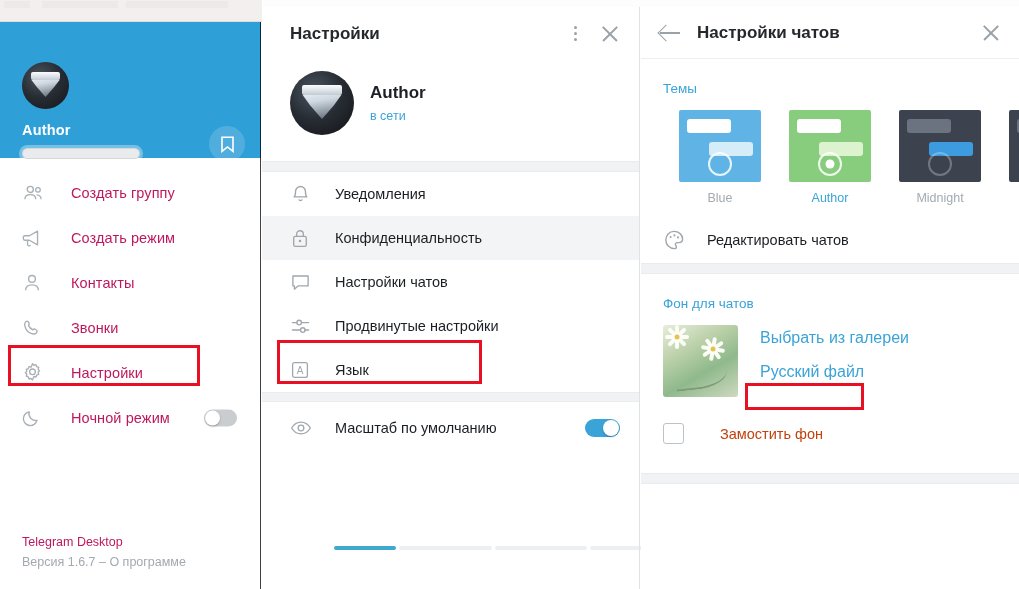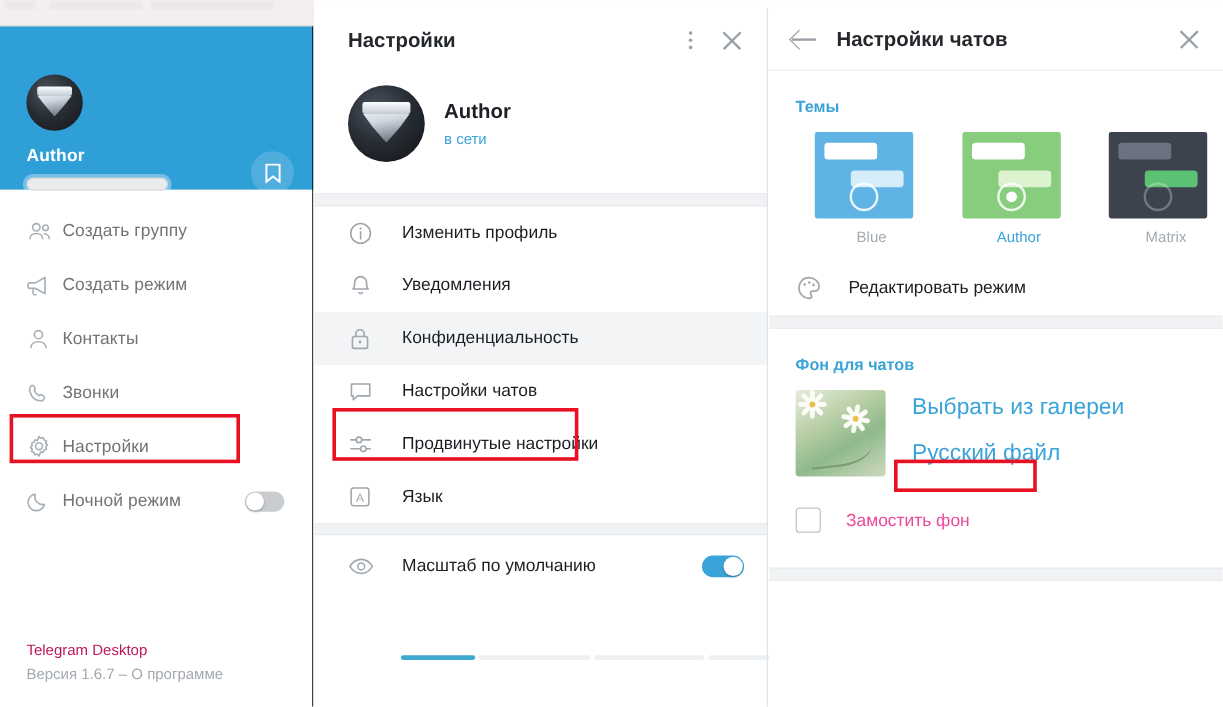--- a/index.html
+++ b/index.html
@@ -33,21 +33,21 @@
   .sb-phone { position:absolute; left:22px; top:126px; width:118px; height:11px; border-radius:6px;
               background:#d5d8da; box-shadow: 0 0 0 3px rgba(255,255,255,.35); }
   .sb-phone-dots { position:absolute; left:23px; top:127px; width:116px; height:9px; border-radius:5px;
                    background:#e9ebec; }
   .sb-saved { position:absolute; right:16px; top:104px; width:36px; height:36px; border-radius:50%;
               background:rgba(255,255,255,.16); display:flex; align-items:center; justify-content:center; }
 
   .sb-menu { padding-top:12px; }
   .sb-item { position:relative; display:flex; align-items:center; height:45px; padding-left:22px; cursor:pointer; }
   .sb-item .ic { width:30px; display:flex; align-items:center; justify-content:flex-start; color:#a8b0b6; }
-  .sb-item .lbl { font-size:14.5px; color:#737373; letter-spacing:.1px; }
+  .sb-item .lbl { margin-left:19px; font-size:14.5px; color:#be185d; letter-spacing:.1px; }
   .sb-toggle { position:absolute; right:24px; top:50%; transform:translateY(-50%);
                width:33px; height:17px; border-radius:9px; background:#c9cdd0; }
   .sb-toggle .knob { position:absolute; left:1px; top:1px; width:15px; height:15px; border-radius:50%;
                      background:#fff; box-shadow:0 1px 2px rgba(0,0,0,.28); }
 
   .sb-footer { position:absolute; left:22px; bottom:20px; }
   .sb-footer .l1 { font-size:12.5px; color:#be185d; margin-bottom:6px; }
   .sb-footer .l2 { font-size:12.5px; color:#a3a9ae; }
 
   .sb-divider { position:absolute; right:0; top:0; width:1px; height:567px; background:#000; opacity:.75; }
@@ -101,21 +101,21 @@
   .r-back { position:absolute; left:18px; top:16px; width:22px; height:20px; cursor:pointer; }
   .r-back:before { content:""; position:absolute; left:1px; top:9px; width:20px; height:1.6px; background:#9aa1a7; }
   .r-back:after { content:""; position:absolute; left:1px; top:4px; width:11px; height:11px;
                   border-left:1.6px solid #9aa1a7; border-bottom:1.6px solid #9aa1a7; transform:rotate(45deg); }
   .r-title { position:absolute; left:56px; top:16px; font-size:17px; font-weight:bold; color:#24282c; }
   .r-close { position:absolute; right:18px; top:16px; width:20px; height:20px; cursor:pointer; }
   .r-close:before, .r-close:after { content:""; position:absolute; left:0; top:9px; width:20px; height:1.6px;
                                     background:#9aa1a7; }
   .r-close:before { transform:rotate(45deg); } .r-close:after { transform:rotate(-45deg); }
 
-  .r-section-title { font-size:13.5px; color:#3aa3d8; font-weight:bold; padding:22px 0 0 22px; }
+  .r-section-title { font-size:13.5px; color:#3aa3d8; font-weight:normal; padding:22px 0 0 22px; }
 
   .themes { display:flex; gap:12px; padding:14px 0 0 22px; }
   .theme { width:98px; cursor:pointer;margin-left:16px; }
   .theme .thumb { position:relative; width:82px; height:72px; border-radius:2px; overflow:hidden; }
   .theme .bar1 { position:absolute; left:8px; top:9px; width:44px; height:14px; border-radius:3px; }
   .theme .bar2 { position:absolute; right:8px; top:32px; width:44px; height:14px; border-radius:3px; }
   .theme .circ { position:absolute; left:50%; transform:translateX(-50%); bottom:6px;
                  width:24px; height:24px; border-radius:50%; border:2px solid rgba(255,255,255,.85); }
   .theme .circ .dot { position:absolute; left:50%; top:50%; transform:translate(-50%,-50%);
                       width:9px; height:9px; border-radius:50%; background:#fff; }
@@ -133,26 +133,26 @@
                 background:linear-gradient(150deg,#e7eddc 0%,#b9cfa7 35%,#8fb98c 62%,#cfd9c0 100%); }
   .wall-thumb .stem { position:absolute; left:12px; bottom:8px; width:52px; height:26px;
                       border-bottom:2px solid #7d9b74; border-radius:0 0 60% 0; transform:rotate(-6deg); }
   .petal-grp { position:absolute; }
   .petal { position:absolute; left:50%; top:50%; width:4px; height:12px; border-radius:3px;
            background:#fbfdf6; transform-origin:50% 100%; }
   .petal-core { position:absolute; left:50%; top:50%; transform:translate(-50%,-50%);
                 width:5px; height:5px; border-radius:50%; background:#e8c24e; z-index:2; }
 
   .wall-links { margin-left:22px; padding-top:4px; }
-  .wall-link { font-size:19px; color:#3aa3d8; cursor:pointer; }
+  .wall-link { font-size:16px; color:#3aa3d8; cursor:pointer; }
   .wl-gallery { margin-bottom:16px; }
 
   .chk-row { display:flex; align-items:center; padding:26px 0 0 22px; cursor:pointer; }
   .chk-box { width:21px; height:21px; border:1.8px solid #bcc3c8; border-radius:3px; }
-  .chk-lbl { margin-left:21px; font-size:14.5px; color:#ec4899; }
+  .chk-lbl { margin-left:36px; font-size:14.5px; color:#c2410c; }
 
   
   .redbox { position:absolute; border:3px solid #e81123; pointer-events:none; }
   #rb-settings { left:8px; top:345px; width:192px; height:41px; }
   #rb-chatsettings { left:277px; top:340px; width:205px; height:44px; }
   #rb-choosefile { left:745px; top:383px; width:119px; height:27px; }
 
   svg { display:block; }
 </style>
 </head>
@@ -275,30 +275,20 @@
       <div class="mp-avatar">
         <div class="gem"></div>
           <div class="gem2"></div>
       </div>
       <div class="mp-name">Author</div>
       <div class="mp-status">в сети</div>
     </div>
 
     <div class="mid-sep"></div>
 
-    <div class="mid-item">
-      <span class="ic">
-        <svg width="21" height="21" viewBox="0 0 22 22">
-          <circle cx="11" cy="11" r="8.6" fill="none" stroke="#9fa7ad" stroke-width="1.4"></circle>
-          <circle cx="11" cy="6.8" r="1" fill="#9fa7ad"></circle>
-          <path d="M11 9.6v6.3" stroke="#9fa7ad" stroke-width="1.4" stroke-linecap="round"></path>
-        </svg>
-      </span>
-      <span class="lbl">Изменить профиль</span>
-    </div>
 
     <div class="mid-item">
       <span class="ic">
         <svg width="21" height="21" viewBox="0 0 22 22">
           <path d="M11 2.6a5.2 5.2 0 0 1 5.2 5.2c0 4.4 1.5 5.7 1.5 5.7H4.3s1.5-1.3 1.5-5.7A5.2 5.2 0 0 1 11 2.6z" fill="none" stroke="#9fa7ad" stroke-width="1.4" stroke-linejoin="round"></path>
           <path d="M9.2 16.1a1.9 1.9 0 0 0 3.6 0" fill="none" stroke="#9fa7ad" stroke-width="1.4"></path>
         </svg>
       </span>
       <span class="lbl">Уведомления</span>
     </div>
@@ -398,37 +388,45 @@
           <span class="bar2" style="background:#ddf3cf;"></span>
           <span class="circ">
               <span class="dot"></span>
             </span>
         </div>
         <div class="cap sel">Author</div>
       </div>
       <div class="theme">
         <div class="thumb" style="background:#3c434f;">
           <span class="bar1" style="background:#6b7380;"></span>
+          <span class="bar2" style="background:#3d9ce0;"></span>
+          <span class="circ" style="border-color:rgba(255,255,255,.28);"></span>
+        </div>
+        <div class="cap">Midnight</div>
+      </div>
+      <div class="theme">
+        <div class="thumb" style="background:#3c434f;">
+          <span class="bar1" style="background:#6b7380;"></span>
           <span class="bar2" style="background:#5cc172;"></span>
           <span class="circ" style="border-color:rgba(255,255,255,.28);"></span>
         </div>
         <div class="cap">Matrix</div>
       </div>
     </div>
 
     <div class="r-row" style="margin-top:12px;">
       <span class="ic">
         <svg width="22" height="22" viewBox="0 0 22 22">
           <path d="M11 2.4c4.8 0 8.6 3.4 8.6 7.6 0 2.4-2 3.6-3.8 3.6h-1.5c-1.1 0-1.9.8-1.9 1.8 0 .5.2.9.5 1.3.3.4.5.8.5 1.2 0 1-.8 1.7-2 1.7-4.8 0-8.6-3.9-8.6-8.6S6.2 2.4 11 2.4z" fill="none" stroke="#9fa7ad" stroke-width="1.4"></path>
           <circle cx="7.6" cy="8" r="1.05" fill="#9fa7ad"></circle>
           <circle cx="11.4" cy="6.4" r="1.05" fill="#9fa7ad"></circle>
           <circle cx="15" cy="8.4" r="1.05" fill="#9fa7ad"></circle>
         </svg>
       </span>
-      <span class="lbl">Редактировать режим</span>
+      <span class="lbl">Редактировать чатов</span>
     </div>
 
     <div class="r-sep"></div>
 
     <div class="r-section-title">Фон для чатов</div>
 
     <div class="wall">
       <div class="wall-thumb">
         <span class="stem"></span>
         <span class="petal-grp" style="left:14px; top:12px; width:0; height:0;">

